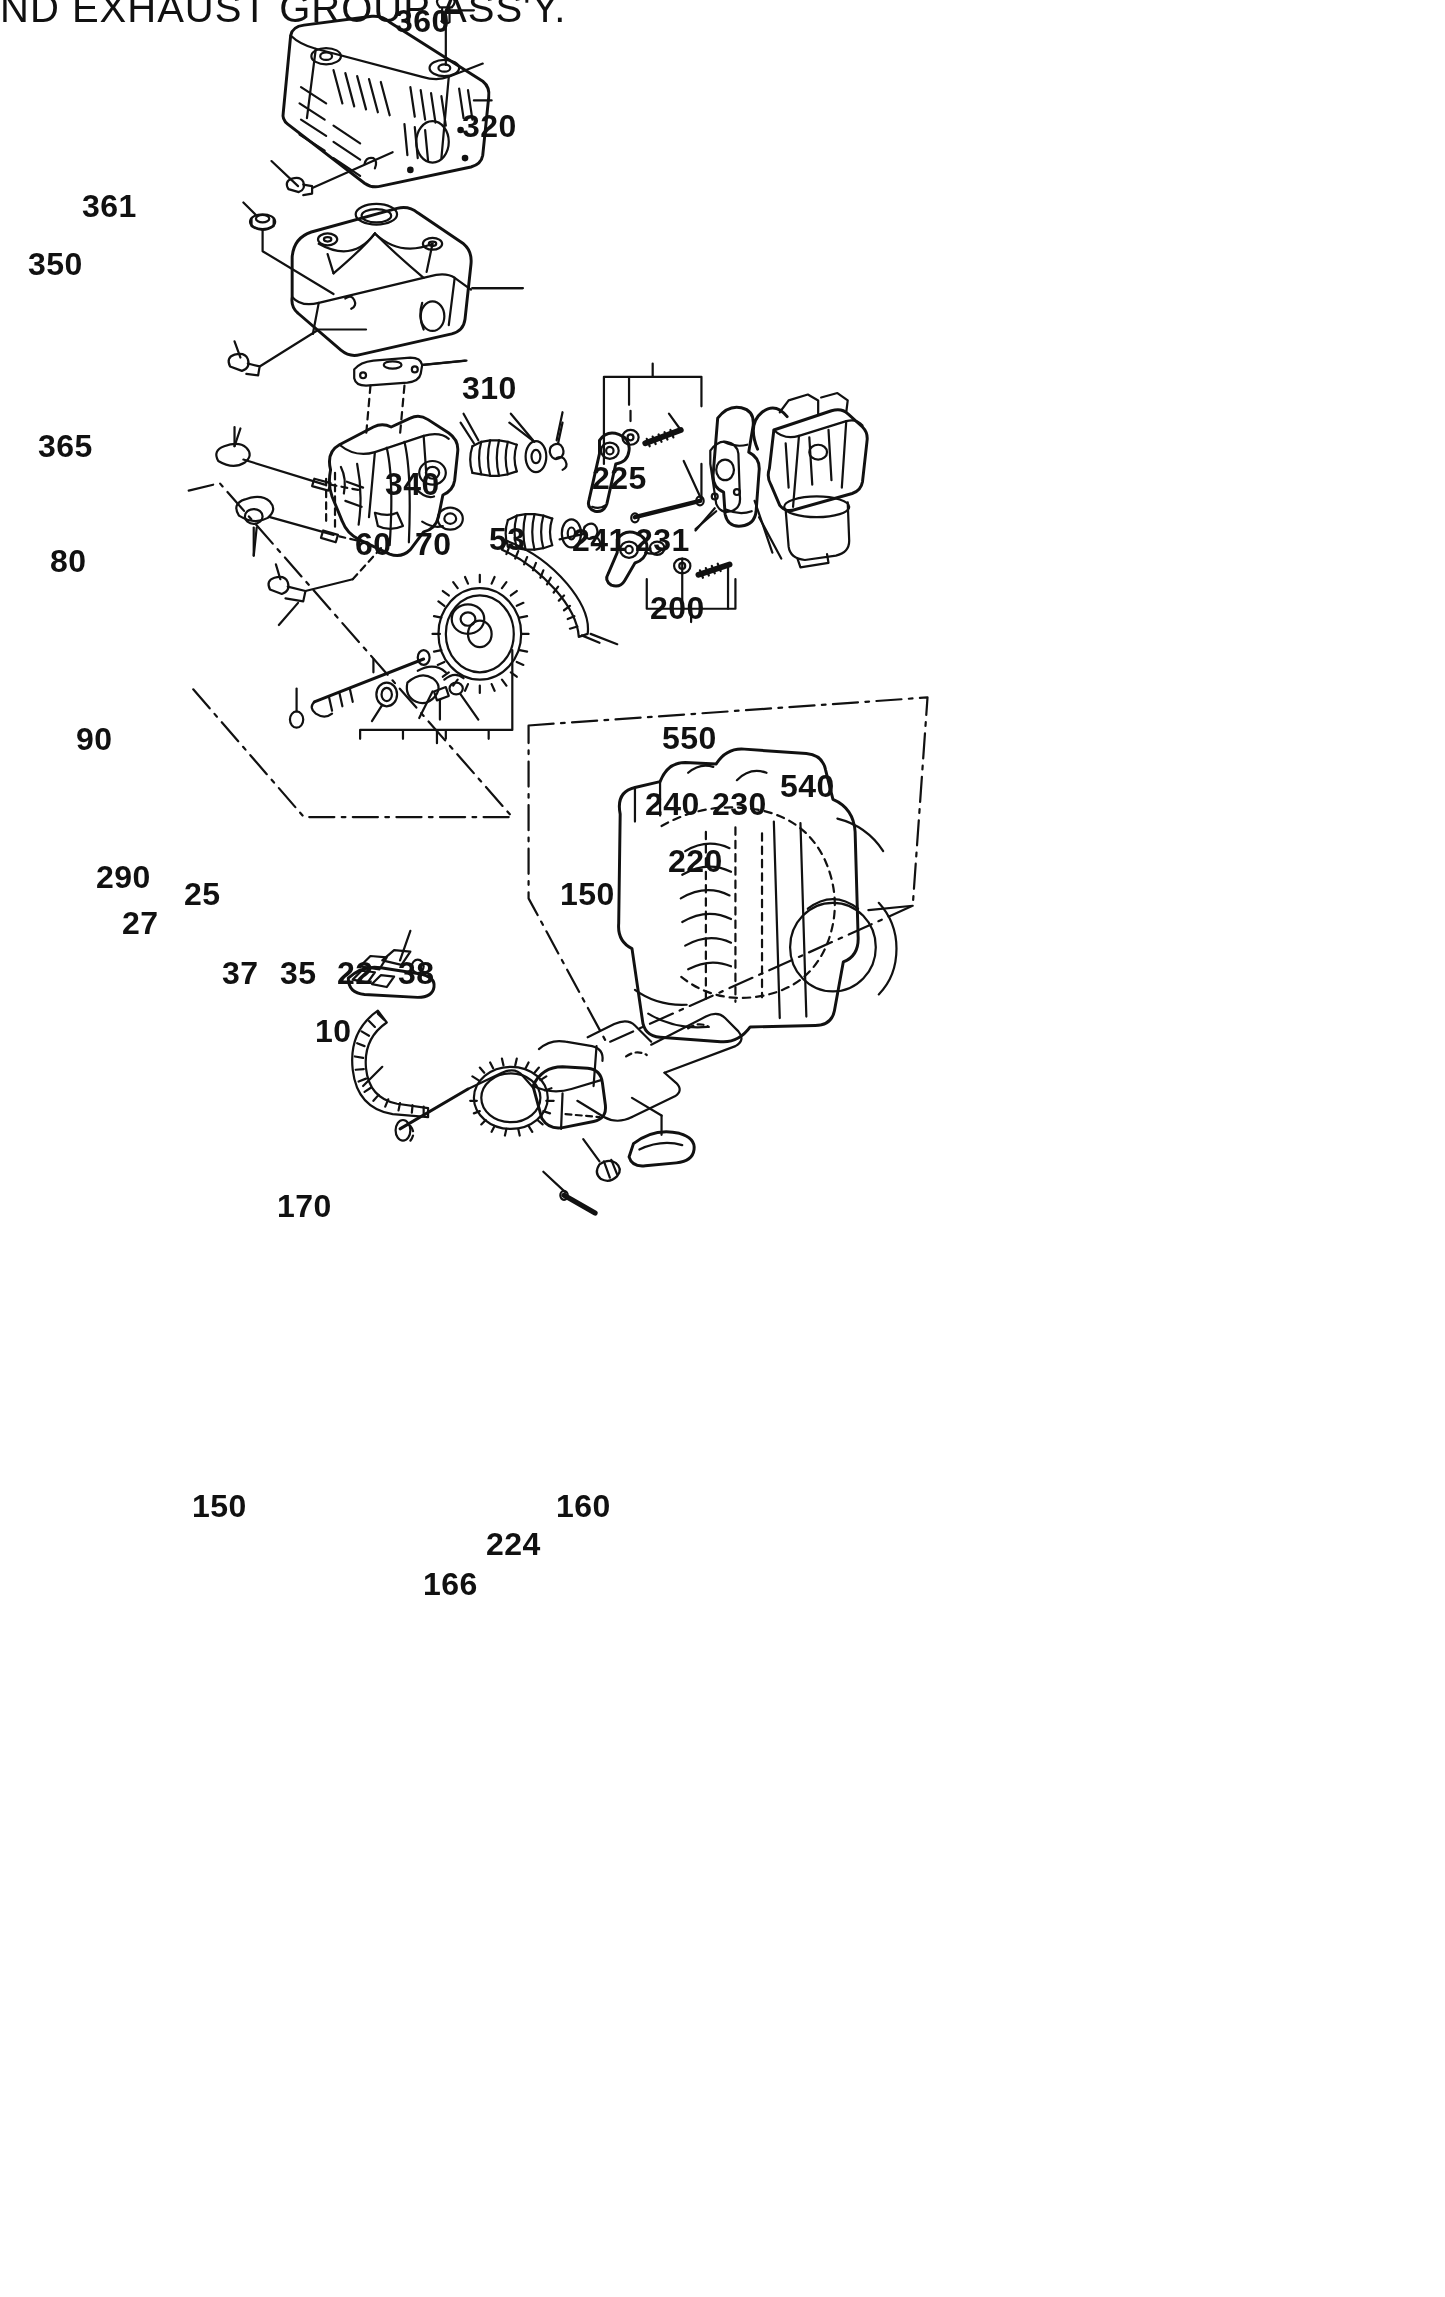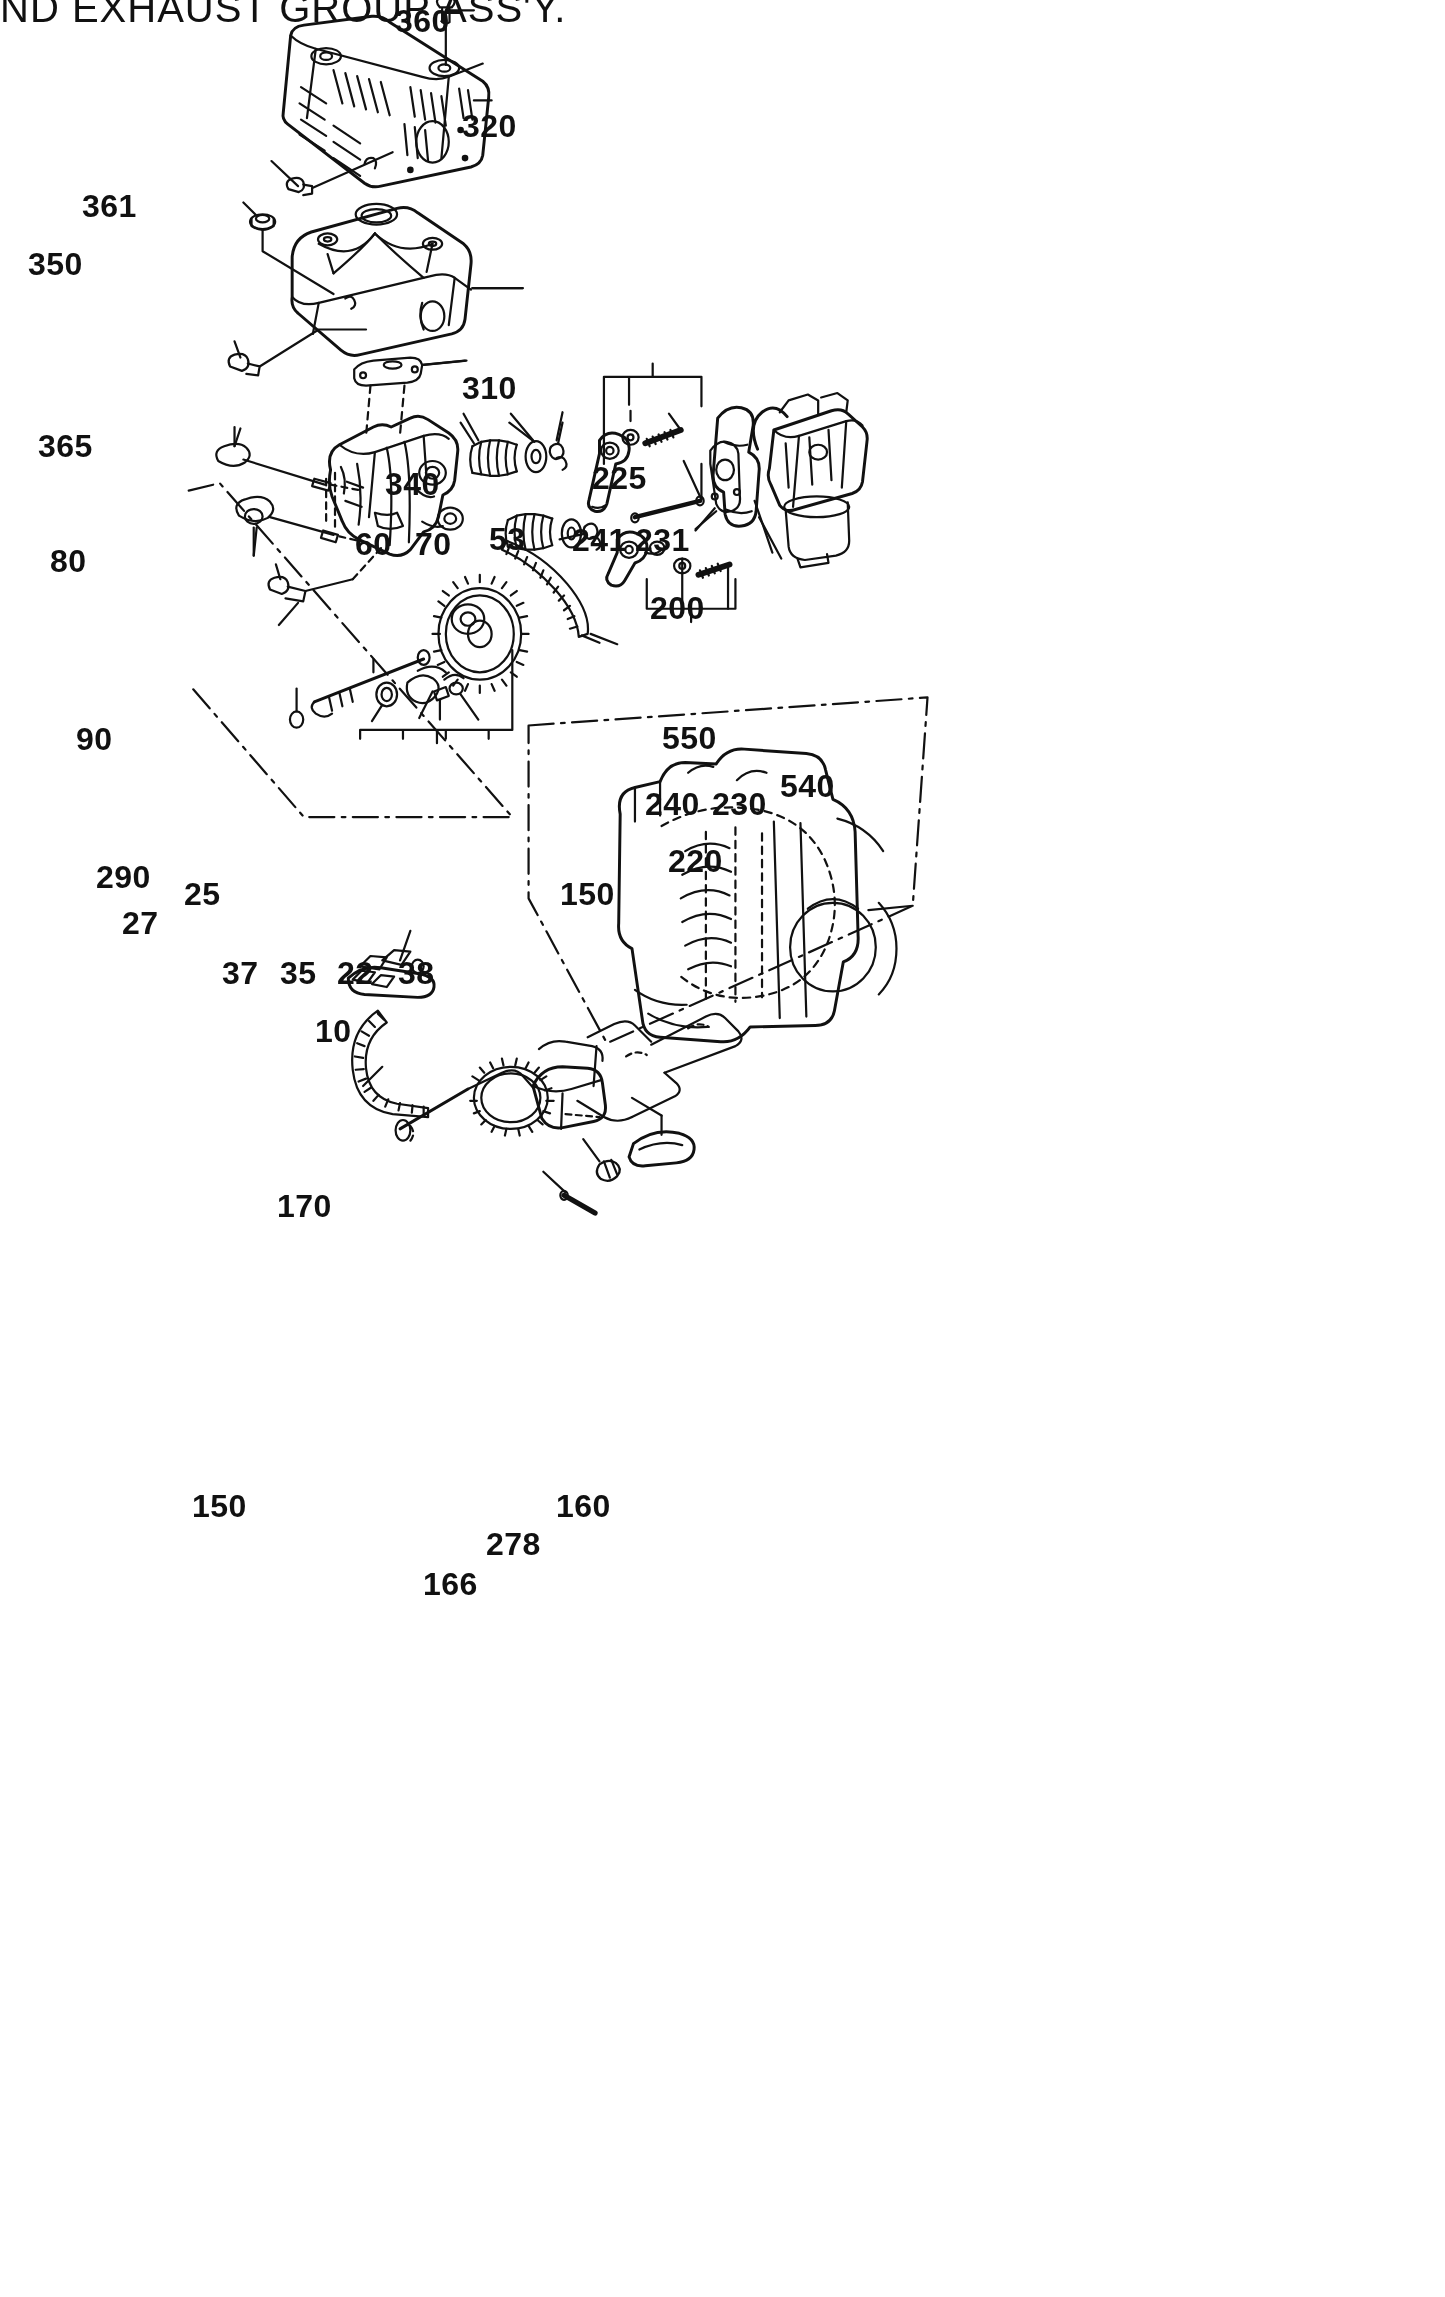--- a/index.html
+++ b/index.html
@@ -497,16 +497,16 @@
   <div class="callout" style="left:184px;top:878px;">25</div>
   <div class="callout" style="left:122px;top:907px;">27</div>
   <div class="callout" style="left:222px;top:957px;">37</div>
   <div class="callout" style="left:280px;top:957px;">35</div>
   <div class="callout" style="left:337px;top:957px;">22</div>
   <div class="callout" style="left:398px;top:957px;">38</div>
   <div class="callout" style="left:315px;top:1015px;">10</div>
   <div class="callout" style="left:277px;top:1190px;">170</div>
   <div class="callout" style="left:192px;top:1490px;">150</div>
   <div class="callout" style="left:556px;top:1490px;">160</div>
-  <div class="callout" style="left:486px;top:1528px;">278</div>
+  <div class="callout" style="left:486px;top:1528px;">224</div>
   <div class="callout" style="left:423px;top:1568px;">166</div>
 
 </div>
 
 </body></html>

